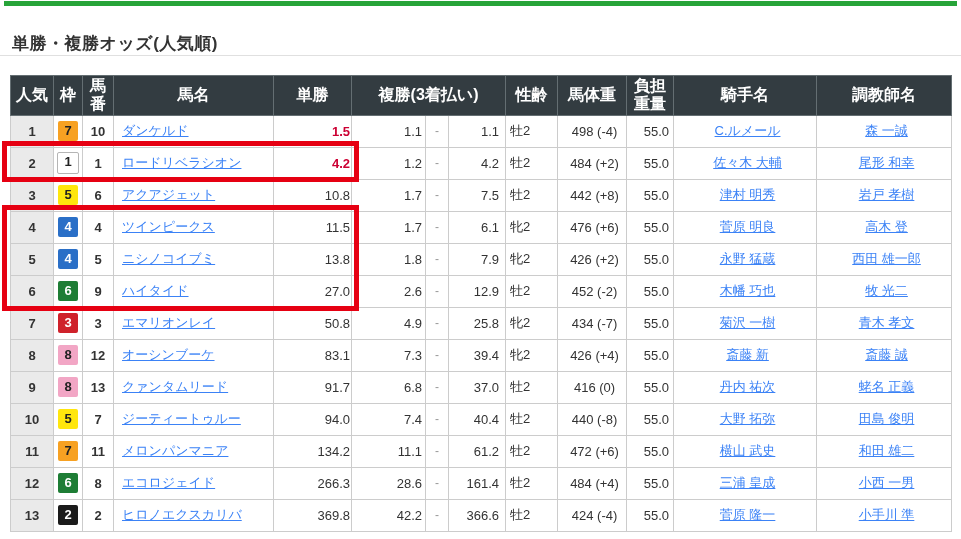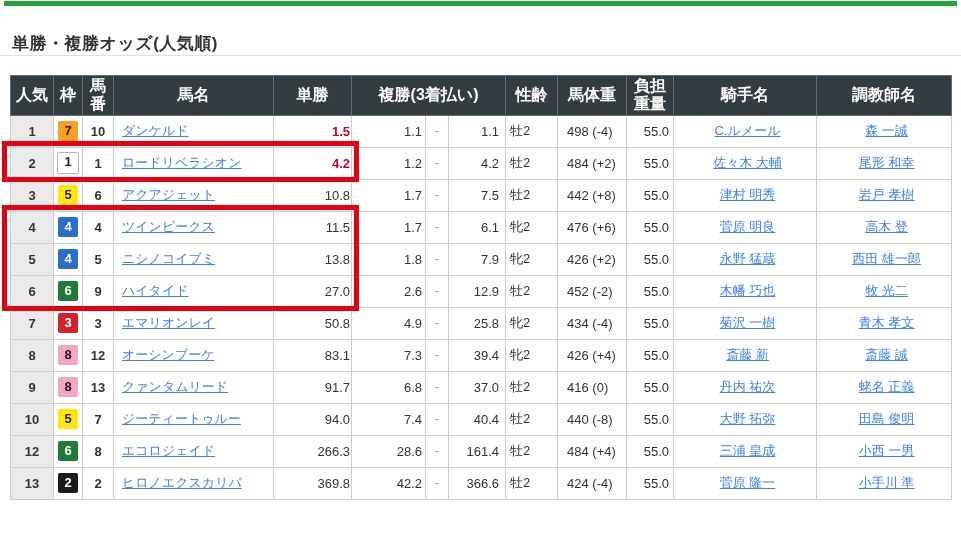--- a/index.html
+++ b/index.html
@@ -21,21 +21,21 @@
   td.c-frame{text-align:center;padding:0;}
   td.c-no{text-align:center;font-weight:bold;}
   td.c-name{text-align:left;padding-left:8px;}
   td.c-win{text-align:right;padding-right:1px;}
   td.c-win.red{color:#cc0033;font-weight:bold;}
   td.c-p1{text-align:right;padding-right:3px;}
   td.c-dash{text-align:center;color:#999;font-size:12px;padding:0;
     border-left:1px dashed #bbb;border-right:1px dashed #bbb;}
   td.c-p2{text-align:right;padding-right:6px;}
   td.c-sex{text-align:left;}
-  td.c-wt{text-align:left;padding-left:9px;}
+  td.c-wt{text-align:center;padding-left:9px;}
   td.c-load{text-align:right;}
   td.c-jockey,td.c-trainer{text-align:center;padding-left:9px;}
   a.hlink{color:#3b82f6;text-decoration:underline;cursor:pointer;}
   .badge{
     display:inline-block;width:20px;height:20px;line-height:20px;
     text-align:center;font-weight:bold;font-size:13px;border-radius:2px;vertical-align:middle;
   }
   .f1{background:#ffffff;border:1px solid #b5b5b5;color:#222;line-height:18px;}
   .f2{background:#1b1b1b;color:#fff;}
   .f3{background:#cf222b;color:#fff;}
@@ -181,21 +181,21 @@
         <tr>
           <td class="c-rank">7</td>
           <td class="c-frame"><span class="badge f3">3</span></td>
           <td class="c-no">3</td>
           <td class="c-name"><a class="hlink">エマリオンレイ</a></td>
           <td class="c-win">50.8</td>
           <td class="c-p1">4.9</td>
           <td class="c-dash">-</td>
           <td class="c-p2">25.8</td>
           <td class="c-sex">牝2</td>
-          <td class="c-wt">434 (-4)</td>
+          <td class="c-wt">434 (-7)</td>
           <td class="c-load">55.0</td>
           <td class="c-jockey"><a class="hlink">菊沢 一樹</a></td>
           <td class="c-trainer"><a class="hlink">青木 孝文</a></td>
         </tr>
         <tr>
           <td class="c-rank">8</td>
           <td class="c-frame"><span class="badge f8">8</span></td>
           <td class="c-no">12</td>
           <td class="c-name"><a class="hlink">オーシンブーケ</a></td>
           <td class="c-win">83.1</td>
@@ -232,20 +232,35 @@
           <td class="c-p1">7.4</td>
           <td class="c-dash">-</td>
           <td class="c-p2">40.4</td>
           <td class="c-sex">牡2</td>
           <td class="c-wt">440 (-8)</td>
           <td class="c-load">55.0</td>
           <td class="c-jockey"><a class="hlink">大野 拓弥</a></td>
           <td class="c-trainer"><a class="hlink">田島 俊明</a></td>
         </tr>
         <tr>
+          <td class="c-rank">11</td>
+          <td class="c-frame"><span class="badge f7">7</span></td>
+          <td class="c-no">11</td>
+          <td class="c-name"><a class="hlink">メロンパンマニア</a></td>
+          <td class="c-win">134.2</td>
+          <td class="c-p1">11.1</td>
+          <td class="c-dash">-</td>
+          <td class="c-p2">61.2</td>
+          <td class="c-sex">牡2</td>
+          <td class="c-wt">472 (+6)</td>
+          <td class="c-load">55.0</td>
+          <td class="c-jockey"><a class="hlink">横山 武史</a></td>
+          <td class="c-trainer"><a class="hlink">和田 雄二</a></td>
+        </tr>
+        <tr>
           <td class="c-rank">12</td>
           <td class="c-frame"><span class="badge f6">6</span></td>
           <td class="c-no">8</td>
           <td class="c-name"><a class="hlink">エコロジェイド</a></td>
           <td class="c-win">266.3</td>
           <td class="c-p1">28.6</td>
           <td class="c-dash">-</td>
           <td class="c-p2">161.4</td>
           <td class="c-sex">牡2</td>
           <td class="c-wt">484 (+4)</td>

